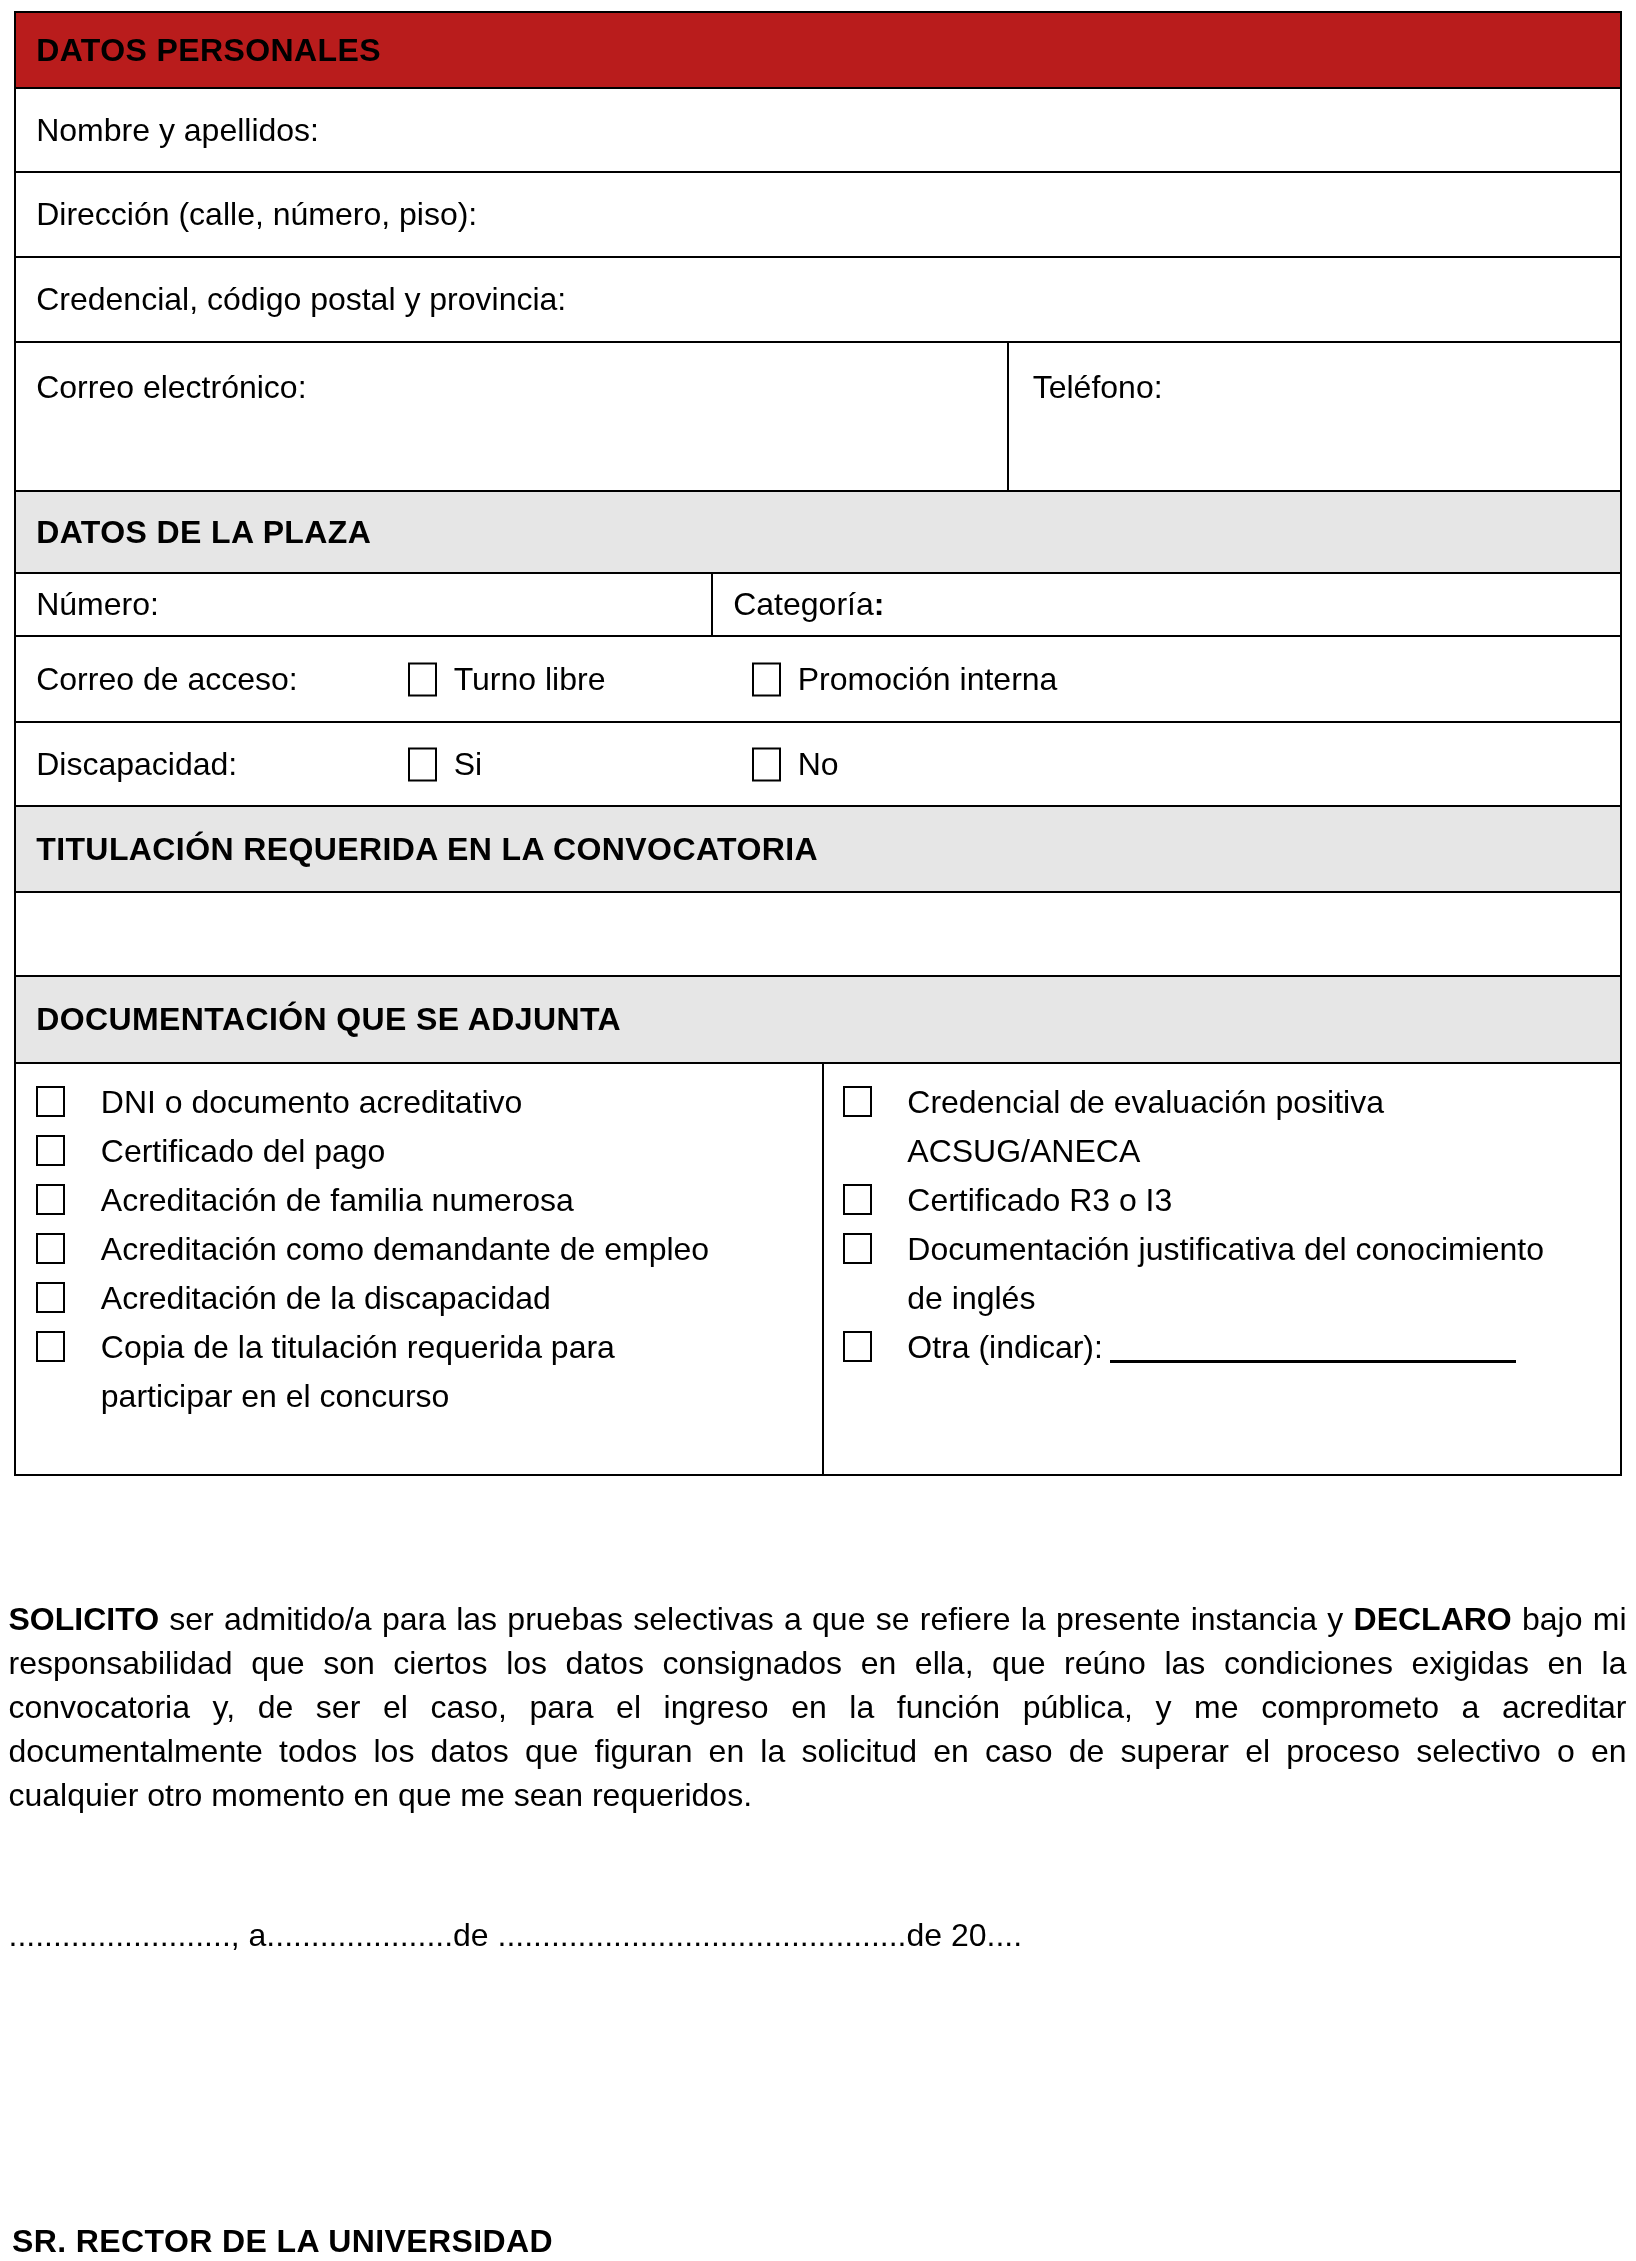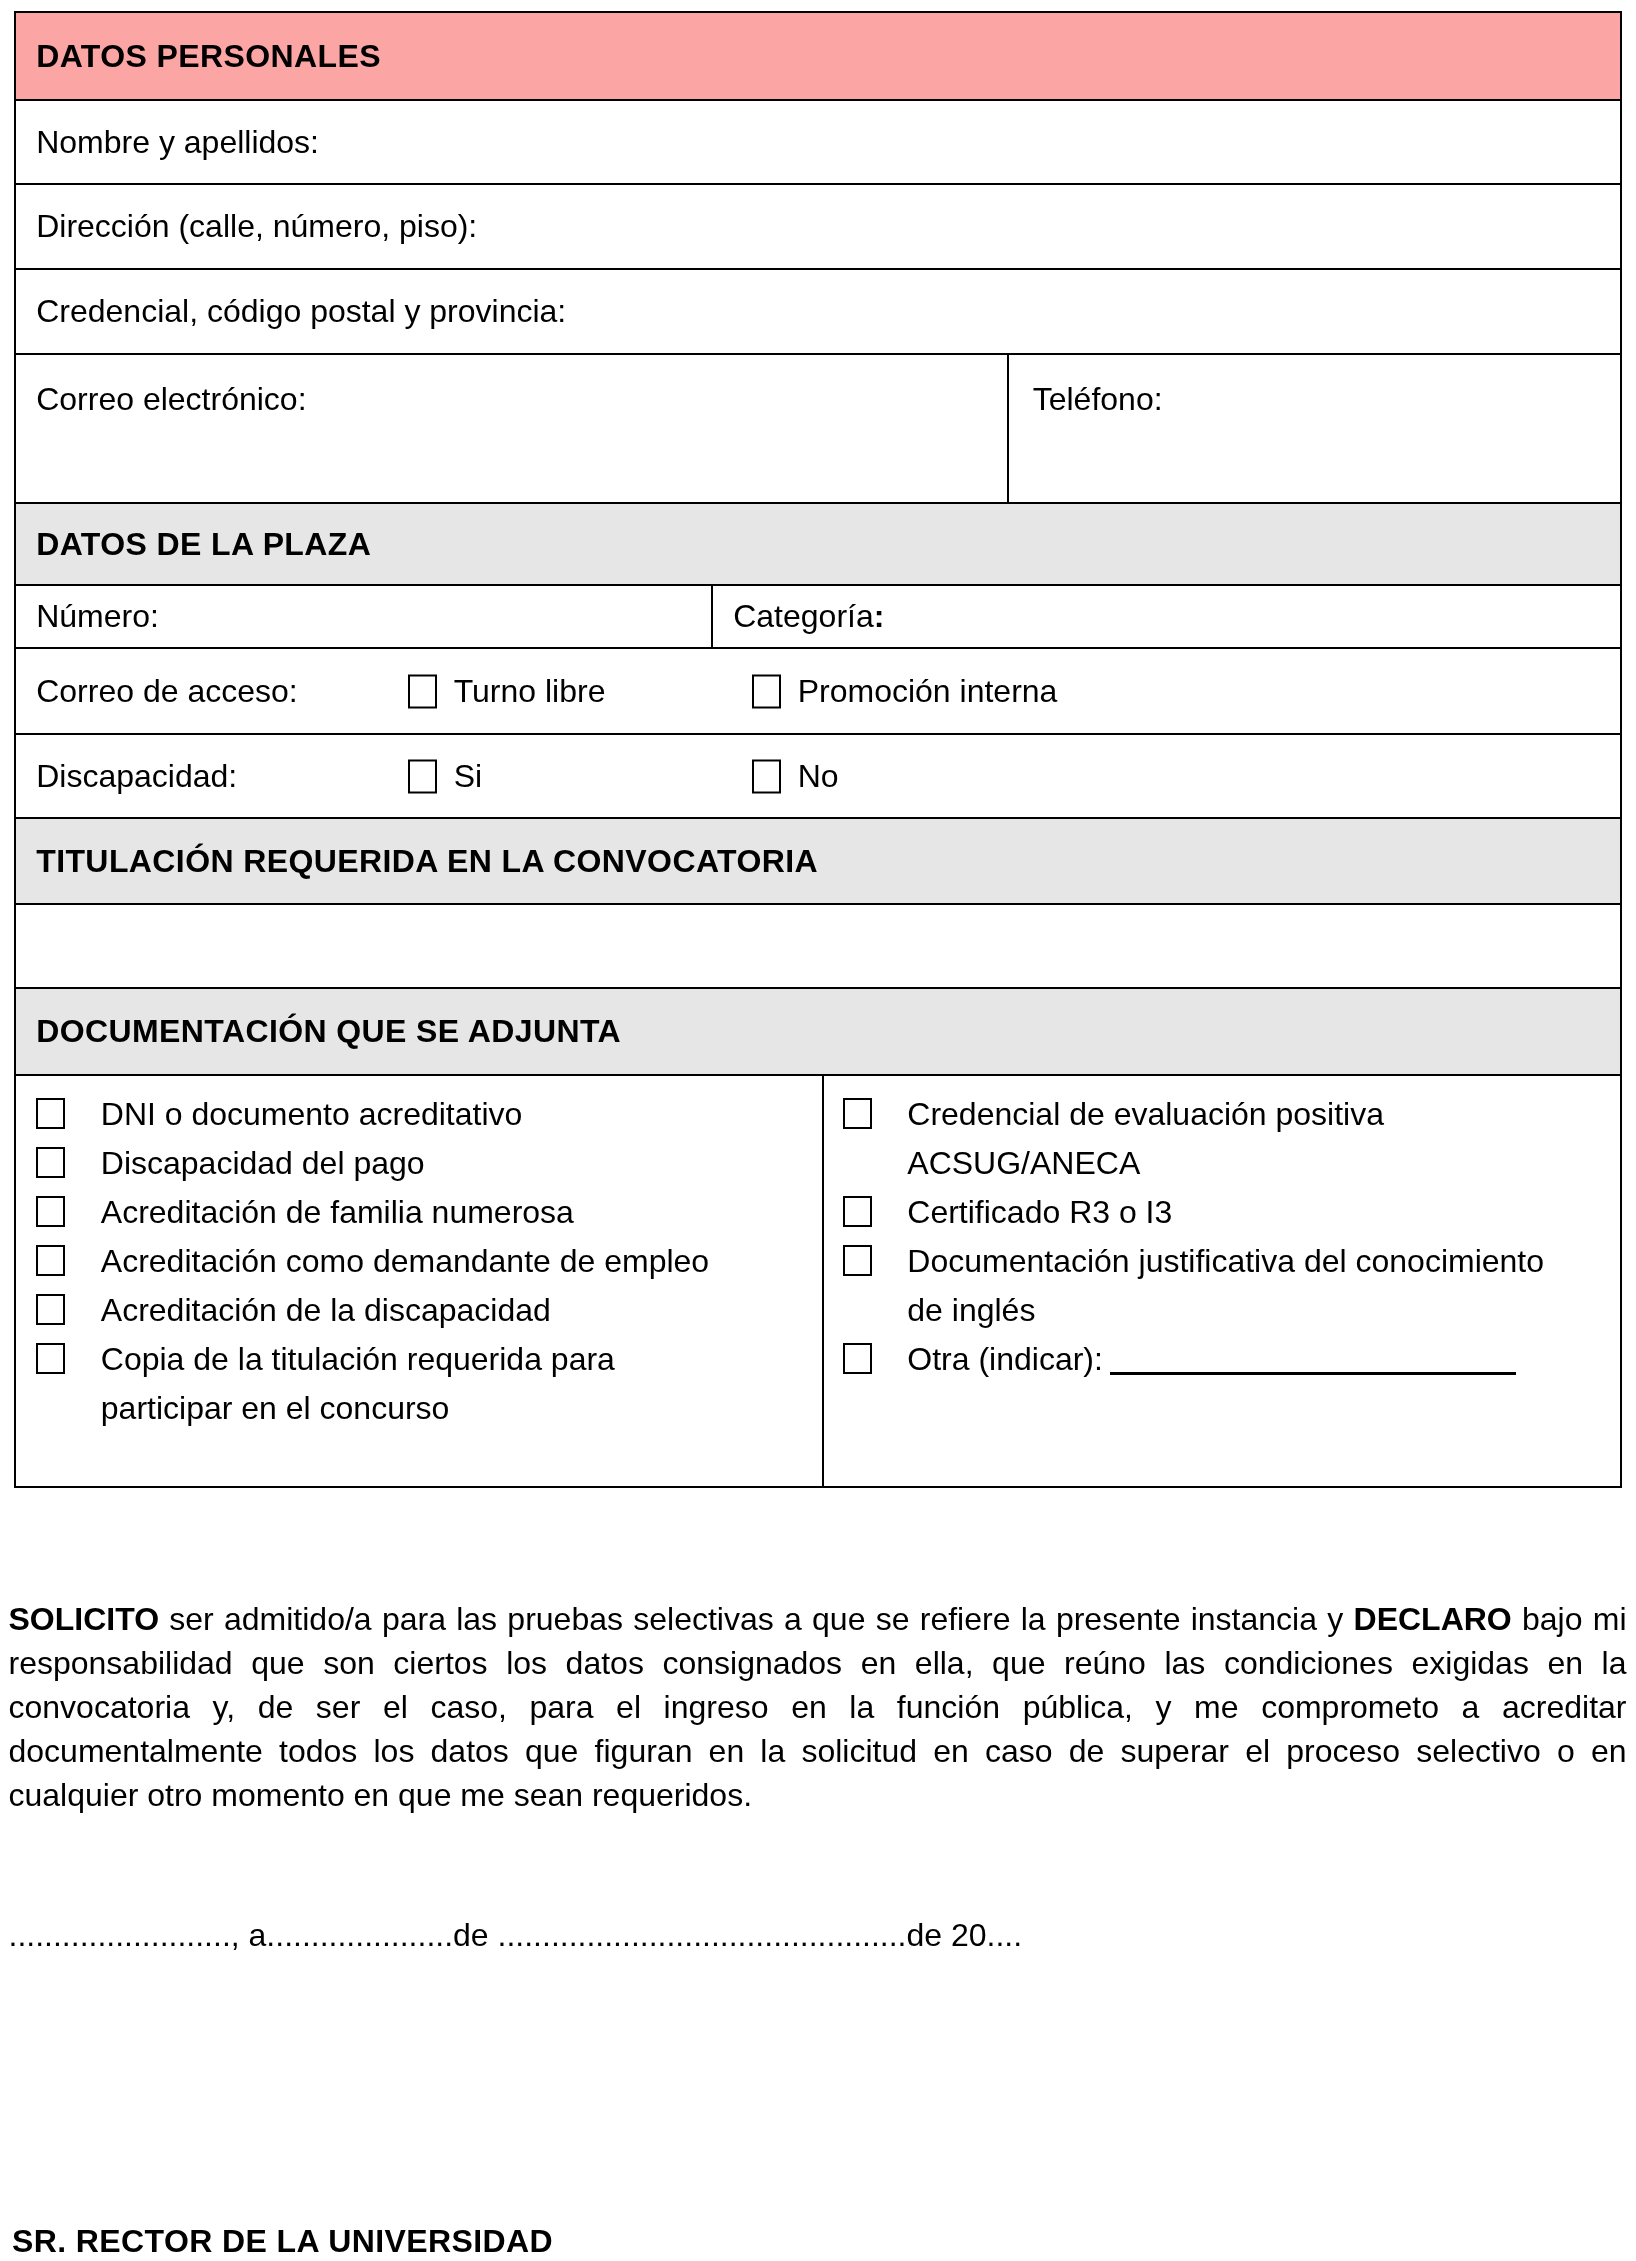--- a/index.html
+++ b/index.html
@@ -74,21 +74,21 @@
     letter-spacing:0.4px;
   }
 </style>
 </head>
 <body>
 
 <div class="page">
 
   <div class="form-table">
 
-    <div class="tr hdr" style="height: 88px; background: #fca5a5;">
+    <div class="tr hdr" style="height: 76px; background: #b91c1c;">
       <span>DATOS PERSONALES</span>
     </div>
 
     <div class="tr lblrow" style="height:84px">
       <span class="cell-label">Nombre y apellidos:</span>
     </div>
 
     <div class="tr lblrow" style="height:85px">
       <span class="cell-label">Dirección (calle, número, piso):</span>
     </div>
@@ -156,21 +156,21 @@
 
     <div class="tr last doccols" style="height:410px">
 
       <div class="doccol left">
         <div class="doc-item">
           <span class="cb"></span>
           <span class="txt">DNI o documento acreditativo</span>
         </div>
         <div class="doc-item">
           <span class="cb"></span>
-          <span class="txt">Discapacidad del pago</span>
+          <span class="txt">Certificado del pago</span>
         </div>
         <div class="doc-item">
           <span class="cb"></span>
           <span class="txt">Acreditación de familia numerosa</span>
         </div>
         <div class="doc-item">
           <span class="cb"></span>
           <span class="txt">Acreditación como demandante de empleo</span>
         </div>
         <div class="doc-item">

